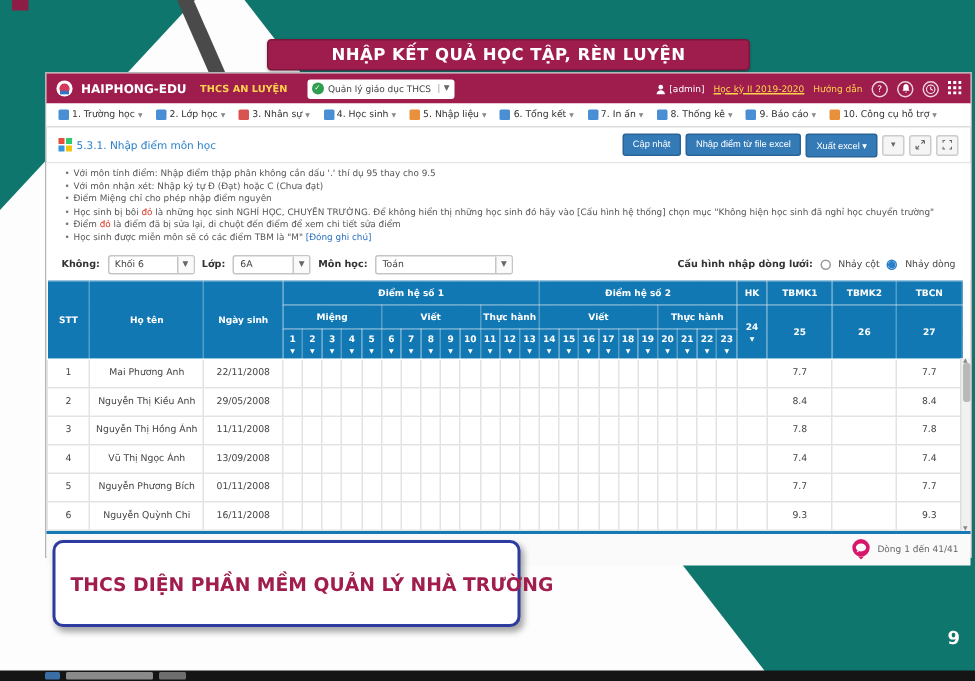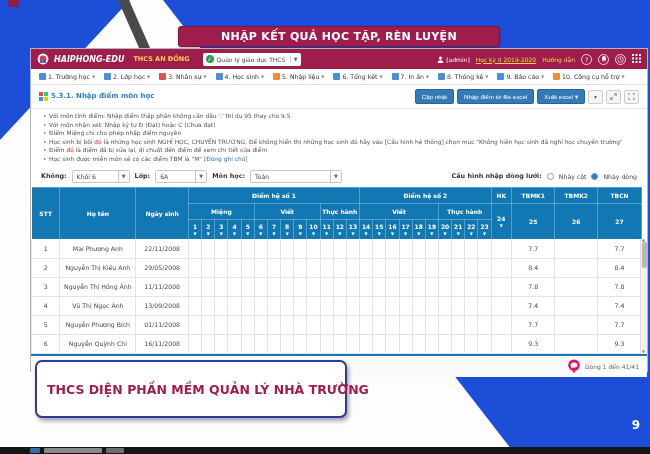--- a/index.html
+++ b/index.html
@@ -1,38 +1,38 @@
 <!DOCTYPE html>
 <html><head>
 <meta charset="utf-8">
 <style>
   * { margin:0; padding:0; box-sizing:border-box; }
   body { font-family:"DejaVu Sans", sans-serif; background:#555; }
-  .slide { position:relative; width:650px; height:454px; background:#1d4ed8; overflow:hidden;padding-left:30px; }
+  .slide { position:relative; width:650px; height:454px; background:#0f766e; overflow:hidden;padding-left:30px; }
 
   
   .bg-white-diag { position:absolute; inset:0; background:#fdfdfd;
     clip-path:polygon(0 140px, 130px 0, 163px 0, 515px 454px, 0 454px); }
   .bg-dark-diag { position:absolute; inset:0; background:#4a4a4a;
     clip-path:polygon(118px 0, 129px 0, 186px 130px, 175px 130px); }
   .corner-square { position:absolute; left:8px; top:0; width:11px; height:7px; background:#8d1c46; }
 
   
   .title-banner { position:absolute; left:178px; top:26px; width:322px; height:21px;
     background:#9e1d4d; border:1px solid #7c173c; border-radius:3px;
     display:flex; align-items:center; justify-content:center;
     color:#fff; font-weight:bold; font-size:11px; letter-spacing:.3px; z-index:5;
     box-shadow:0 1px 2px rgba(0,0,0,.3); }
 
   
   .app { position:absolute; left:30px; top:48px; width:618px; height:324px;
     background:#fff; border:1px solid #b5b5b5; z-index:10; font-size:6.5px; color:#333; }
 
   .app-header { height:20px; background:#9e1d4d; display:flex; align-items:center; padding:0 6px; gap:5px; }
-  .brand { color:#fff; font-weight:bold; font-size:8px; white-space:nowrap;font-style:italic; }
+  .brand { color:#fff; font-weight:bold; font-size:8px; white-space:nowrap; }
   .school { color:#ffd34d; font-weight:bold; font-size:6.5px; white-space:nowrap; margin-left:4px; }
   .module-select { margin-left:8px; height:13px; width:98px; background:#fff; border-radius:2px;
     display:flex; align-items:center; gap:3px; padding:0 3px; font-size:6px; color:#444; }
   .module-select .caret-seg { margin-left:auto; border-left:1px solid #ccc; padding-left:3px; color:#666; font-size:5px; }
   .mod-icon { width:8px; height:8px; border-radius:50%; background:#2e9e4f; display:inline-flex;
     align-items:center; justify-content:center; color:#fff; font-size:5px; font-weight:bold; }
   .hdr-right { margin-left:auto; display:flex; align-items:center; gap:6px; }
   .hdr-user { color:#fff; font-size:6px; display:flex; align-items:center; gap:2px; }
   .hdr-link { color:#ffd34d; font-size:6px; text-decoration:underline; white-space:nowrap; }
   .hdr-link2 { color:#ffd34d; font-size:6px; white-space:nowrap; }
@@ -40,21 +40,21 @@
     display:inline-flex; align-items:center; justify-content:center; color:#fff; font-size:6px; }
   .logo { width:12px; height:12px; }
 
   .menubar { height:16px; background:#fff; border-bottom:1px solid #ddd;
     display:flex; align-items:center; padding:0 8px; gap:9px; overflow:hidden; }
   .menu-item { display:flex; align-items:center; gap:2px; font-size:6.2px; color:#333; white-space:nowrap; cursor:pointer; }
   .menu-item .mi-icon { width:7px; height:7px; border-radius:1px; }
   .menu-item .mi-caret { font-size:4px; color:#888; }
 
   .toolbar { height:24px; display:flex; align-items:center; padding:0 8px; gap:4px; border-bottom:1px solid #e5e5e5; }
-  .tab-label { display:flex; align-items:flex-start; gap:3px; font-size:7px; font-weight:bold; color:#2a7fc9; }
+  .tab-label { display:flex; align-items:flex-end; gap:3px; font-size:7px; font-weight:normal; color:#2a7fc9; }
   .win-icon { width:9px; height:9px; display:grid; grid-template-columns:1fr 1fr; grid-template-rows:1fr 1fr; gap:1px; }
   .win-icon i { display:block; }
   .btn-group { margin-left:auto; display:flex; gap:3px; align-items:center; }
   .btn-blue { background:#337ab7; color:#fff; border:1px solid #2a6496; border-radius:2px;
     font-size:6.2px; padding:3px 6px; white-space:nowrap; cursor:pointer; }
   .btn-sm { width:15px; height:14px; background:#f5f5f5; border:1px solid #ccc; border-radius:2px;
     display:inline-flex; align-items:center; justify-content:center; color:#666; font-size:6px; cursor:pointer; }
 
   .notes { padding:3px 10px 2px 10px; background:#fff; }
   .notes-title { font-size:6.4px; font-weight:bold; color:#333; margin-bottom:1px; }
@@ -128,21 +128,21 @@
 
   <div class="app">
 
     <div class="app-header">
       <svg class="logo" viewBox="0 0 12 12">
         <circle cx="6" cy="6" r="5.4" fill="#fff"></circle>
         <circle cx="6" cy="6" r="3.4" fill="#d33a5e"></circle>
         <rect x="3" y="7.5" width="6" height="2.4" fill="#3a6fc4"></rect>
       </svg>
       <span class="brand">HAIPHONG-EDU</span>
-      <span class="school">THCS AN ĐỒNG</span>
+      <span class="school">THCS AN LUYỆN</span>
       <div class="module-select">
         <span class="mod-icon">✓</span>
         <span>Quản lý giáo dục THCS</span>
         <span class="caret-seg">▼</span>
       </div>
       <div class="hdr-right">
         <span class="hdr-user">
           <svg width="7" height="7" viewBox="0 0 10 10">
             <circle cx="5" cy="3" r="2.2" fill="#fff"></circle>
               <path d="M1 10 a4 4 0 0 1 8 0 Z" fill="#fff"></path>

